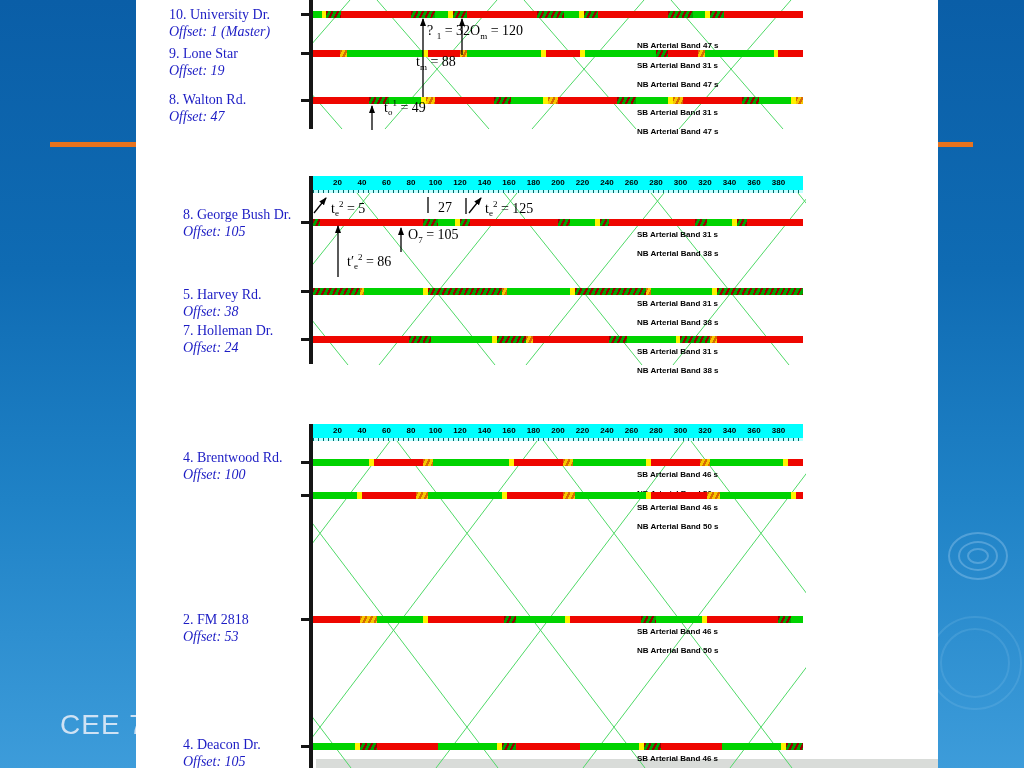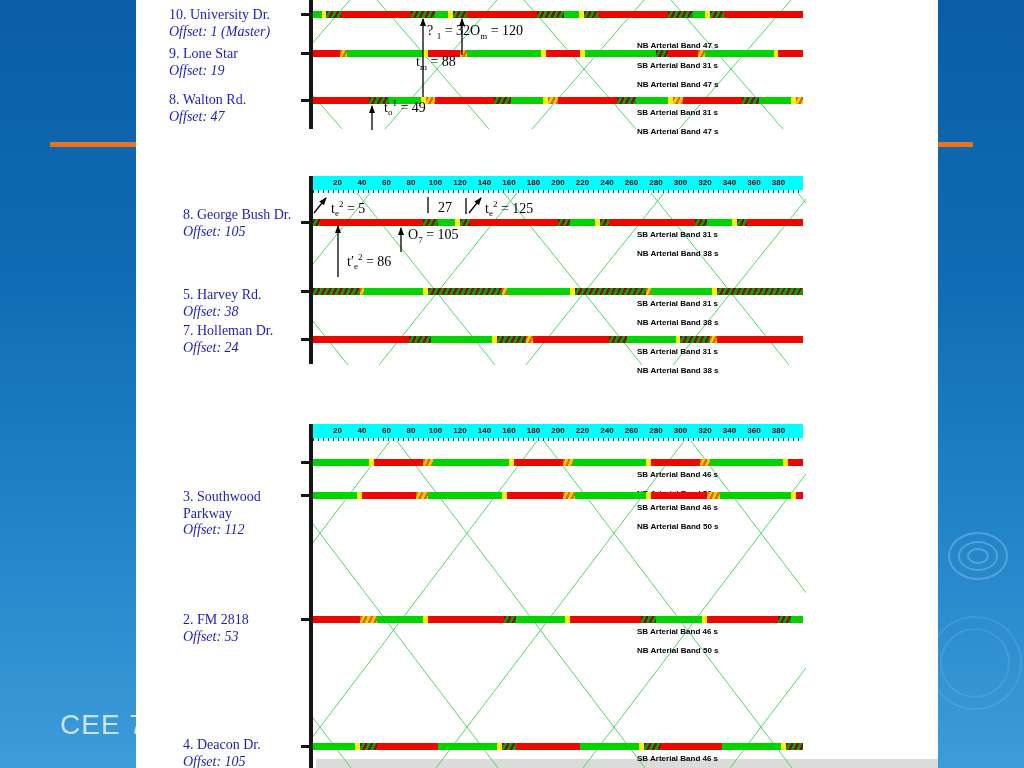--- a/index.html
+++ b/index.html
@@ -70,24 +70,23 @@
       <div class="off">Offset: 105</div>
     </div>
     <div class="iblock" style="left: 183px; top: 287px;">
       <div>5. Harvey Rd.</div>
       <div class="off">Offset: 38</div>
     </div>
     <div class="iblock" style="left: 183px; top: 323px;">
       <div>7. Holleman Dr.</div>
       <div class="off">Offset: 24</div>
     </div>
-    <div class="iblock" style="left: 183px; top: 489px;">
-      <div>3. Southwood</div>
-      <div>Parkway</div>
-      <div class="off">Offset: 112</div>
+    <div class="iblock" style="left: 183px; top: 450px;">
+      <div>4. Brentwood Rd.</div>
+      <div class="off">Offset: 100</div>
     </div>
     <div class="iblock" style="left: 183px; top: 612px;">
       <div>2. FM 2818</div>
       <div class="off">Offset: 53</div>
     </div>
     <div class="iblock" style="left: 183px; top: 737px;">
       <div>4. Deacon Dr.</div>
       <div class="off">Offset: 105</div>
     </div>
     <svg class="lines" width="496" height="129" style="left: 310px; top: 0px;">

